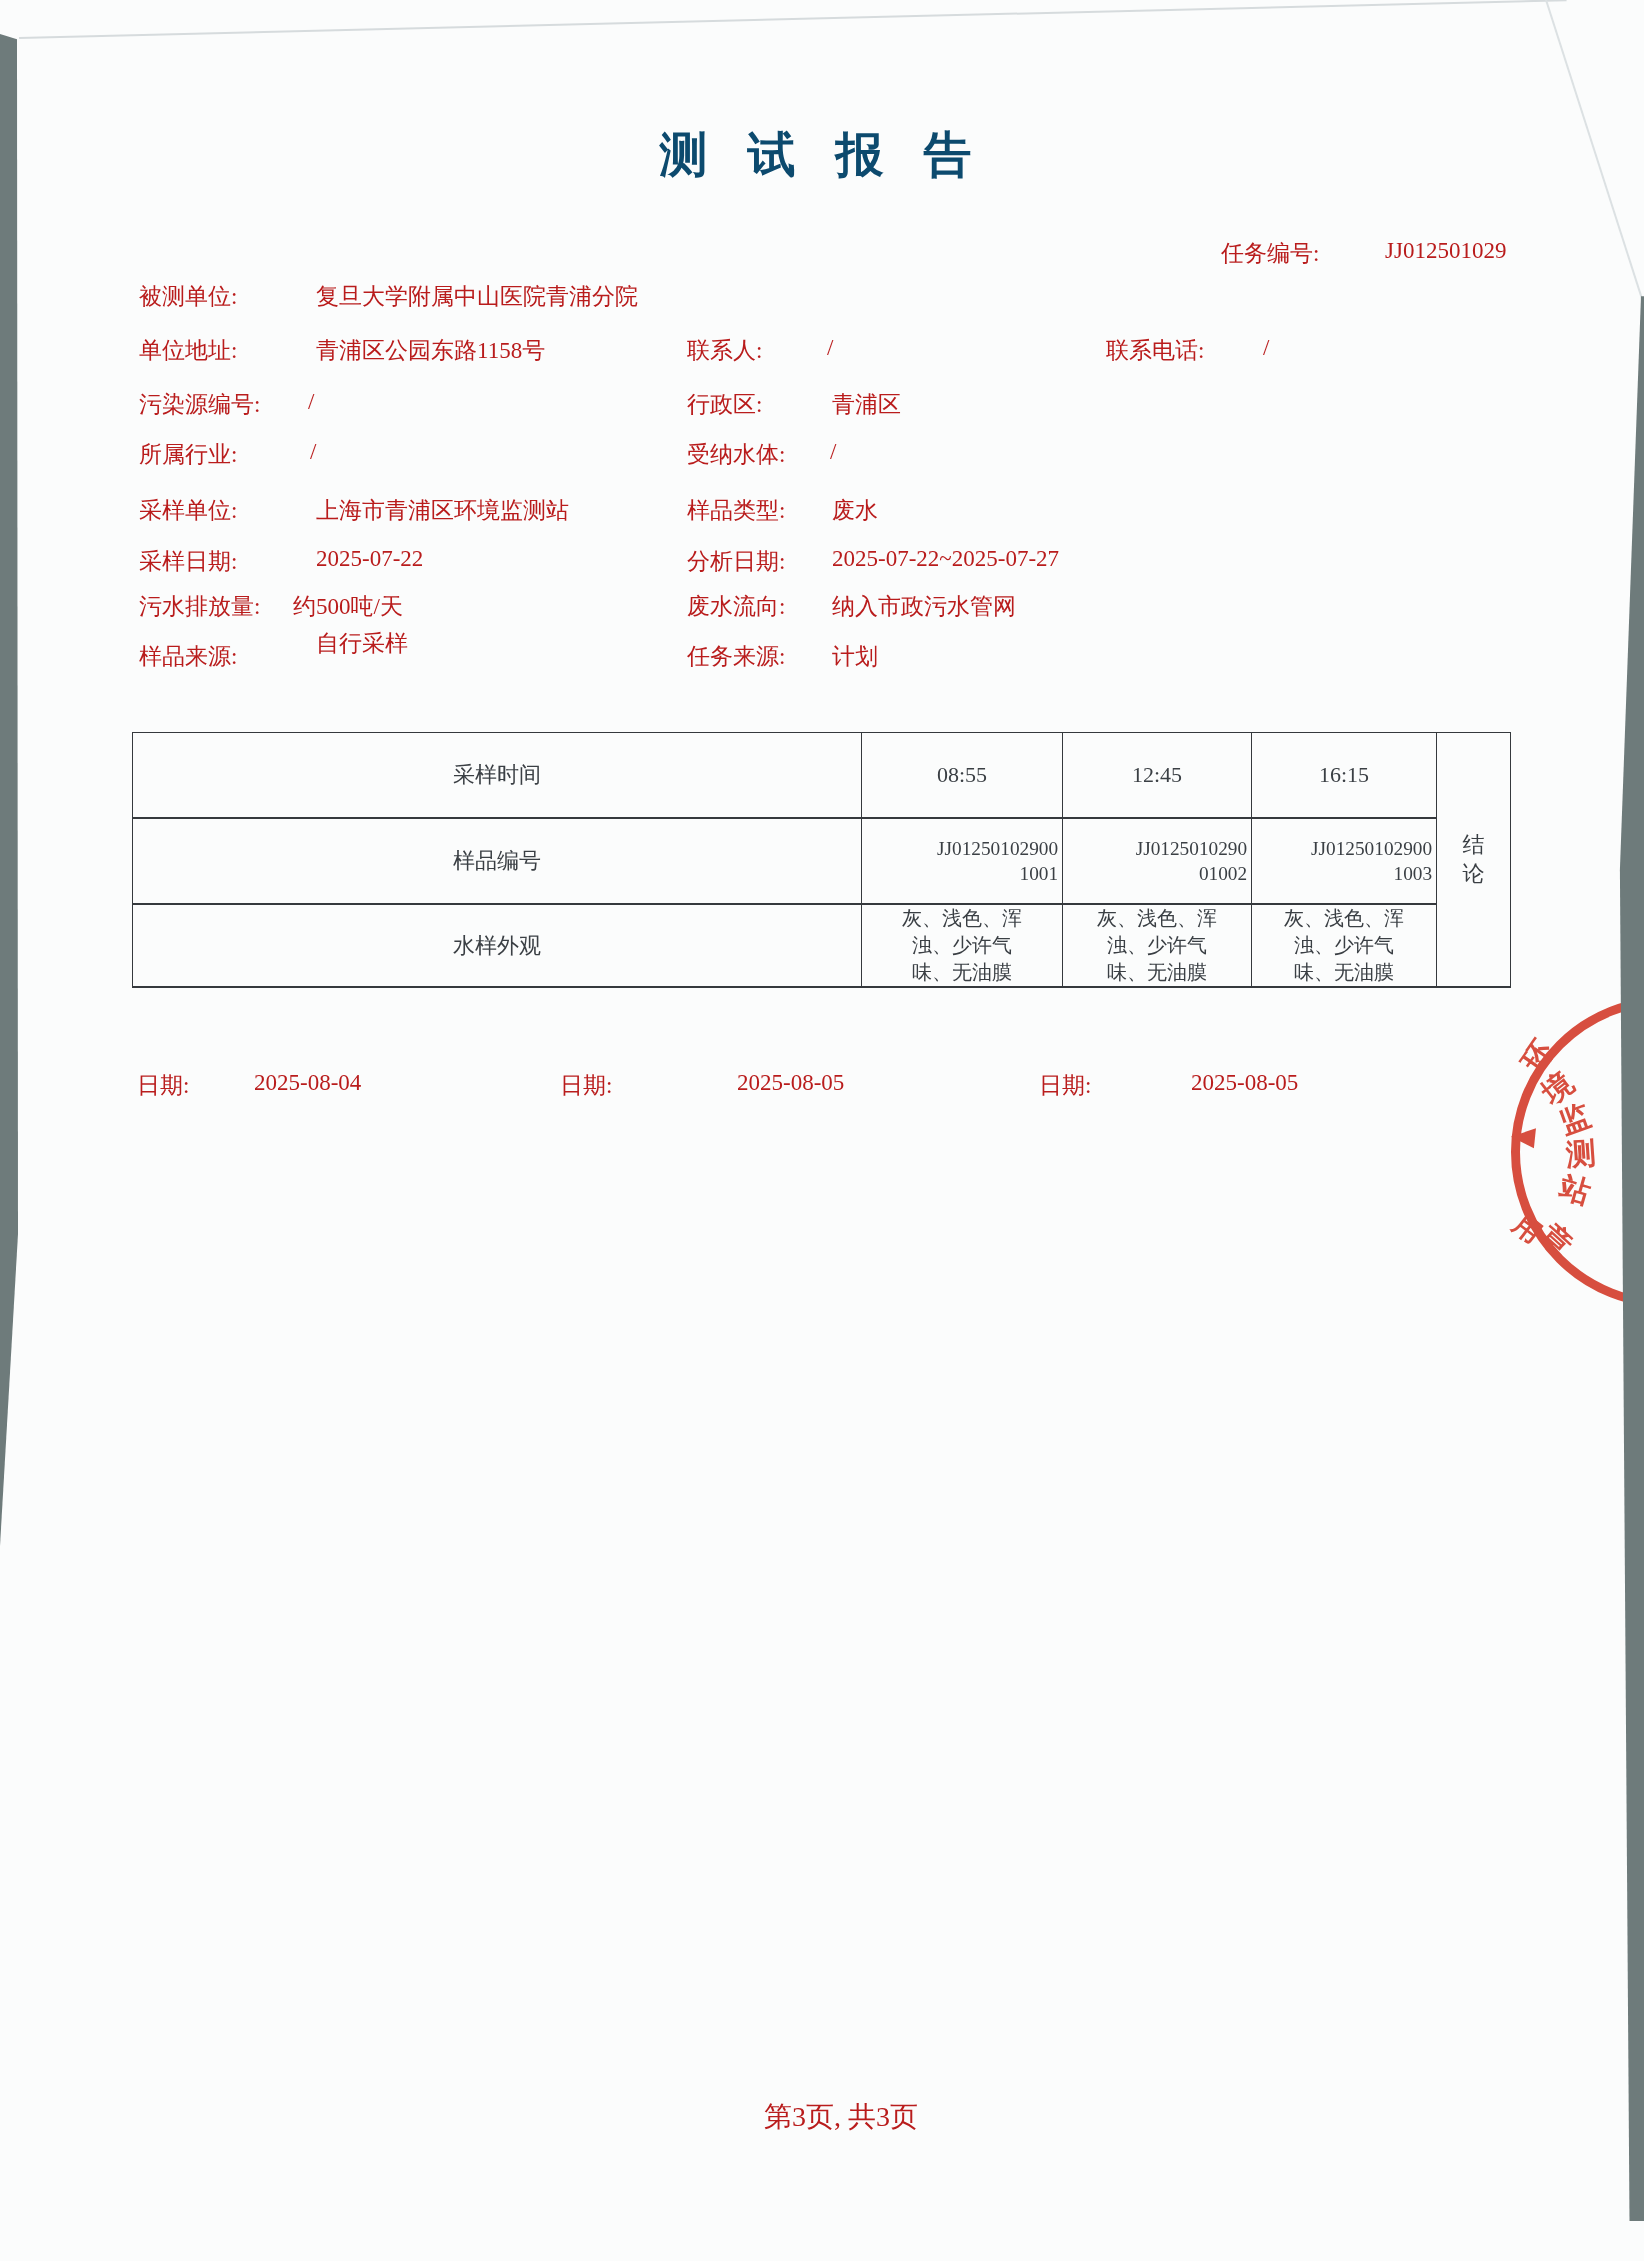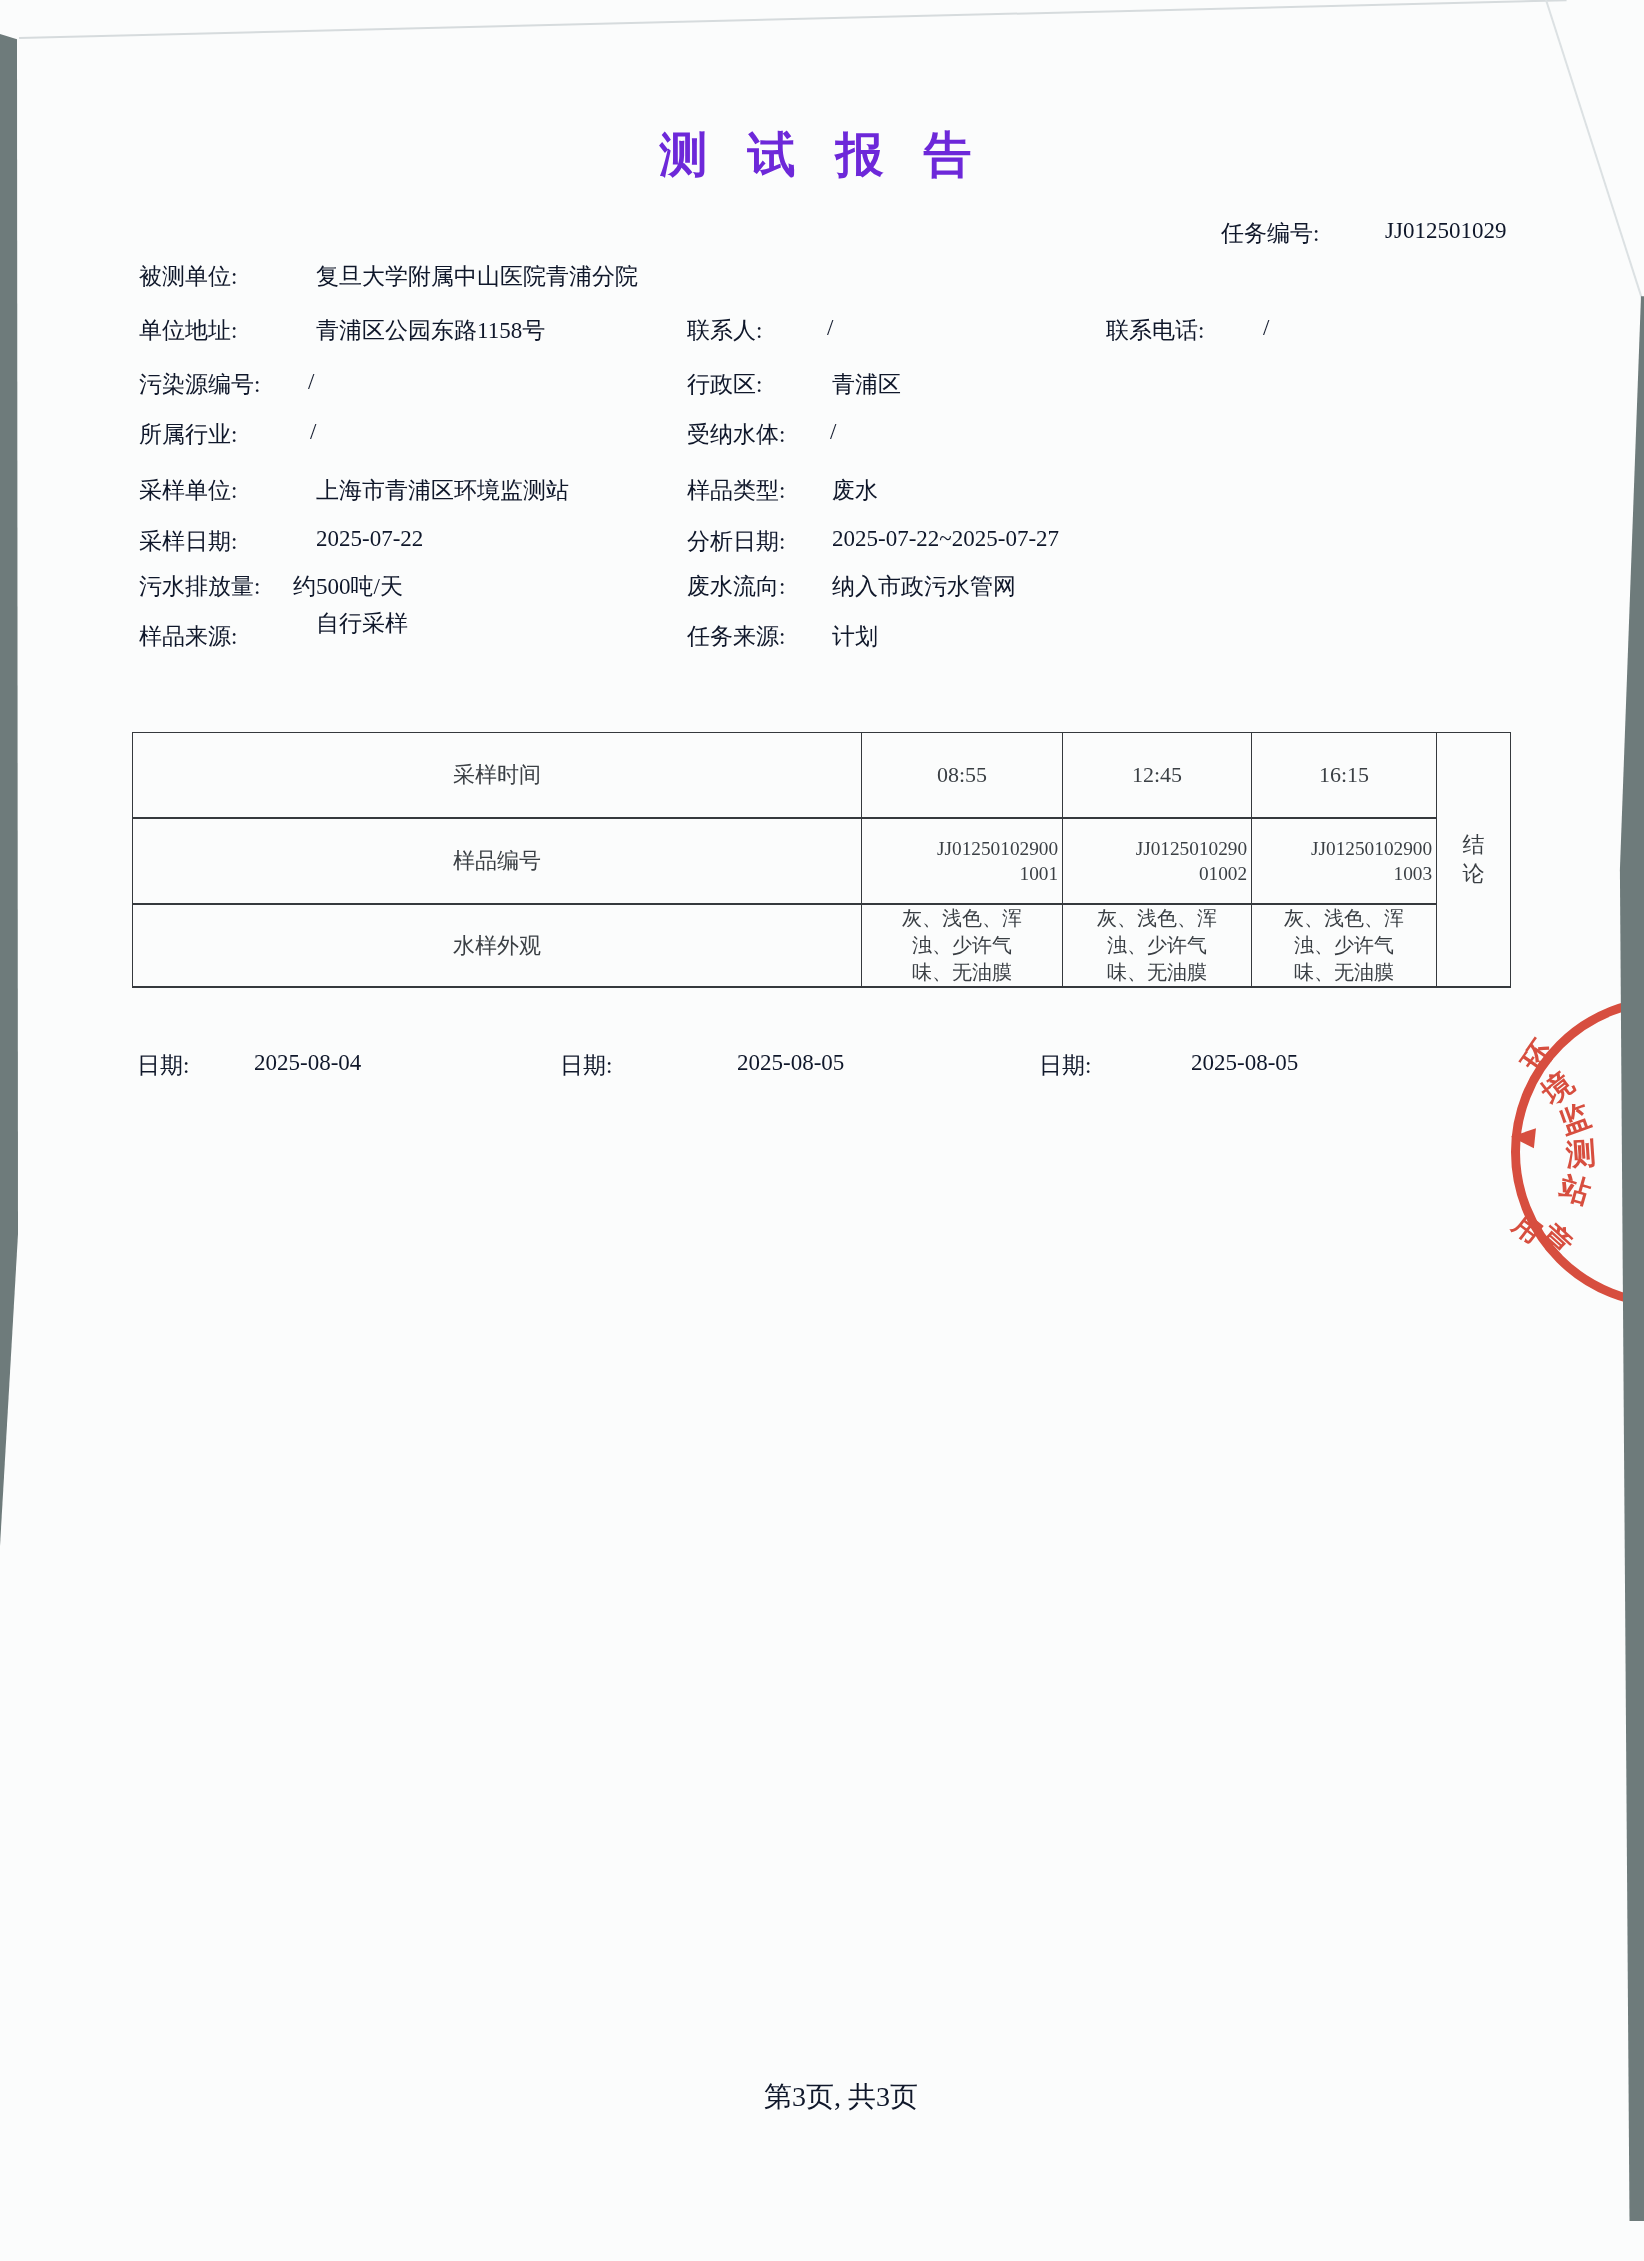--- a/index.html
+++ b/index.html
@@ -8,23 +8,23 @@
   
   .edge-left{position:absolute;left:0;top:34px;width:22px;height:1516px;background:#6e7b7b;
              clip-path:polygon(0 0,17px 5.2px,18px 1200px,0 1512px);}
   .edge-right{position:absolute;left:1616px;top:293px;width:29px;height:1932px;background:#6e7b7b;
              clip-path:polygon(25px 3.2px,29px 3.2px,29px 1928px,13.5px 1928px,3.9px 577px);}
   .edge-top-line{position:absolute;left:19.3px;top:37px;width:1548px;height:1.9px;background:#d6dbdd;
              transform:rotate(-1.4deg);transform-origin:left top;}
   .edge-right-line{position:absolute;left:1545px;top:0;width:1.9px;height:315px;background:#dce1e3;
              transform:rotate(-17.8deg);transform-origin:left top;}
   
-  .t{position:absolute;white-space:nowrap;font-size:23px;color:#0f172a;}
+  .t{position:absolute;white-space:nowrap;font-size:23px;color:#b91c1c;margin-top:20px;}
   .title{position:absolute;left:0;right:0;top:123px;text-align:center;font-size:48px;
-         font-weight:600;letter-spacing:14px;color:#6d28d9;font-family:Liberation Serif, serif;}
+         font-weight:600;letter-spacing:14px;color:#0c4a6e;font-family:Liberation Serif, serif;}
   .taskl{left:1221px;top:218px;} .taskv{left:1385px;top:218px;}
   
   .ul-l{left:139px;top:261px;} .ul-v{left:316px;top:261px;}
   .ad-l{left:139px;top:315px;} .ad-v{left:316px;top:315px;}
   .ct-l{left:687px;top:315px;} .ct-v{left:827px;top:315px;}
   .ph-l{left:1106px;top:315px;} .ph-v{left:1263px;top:315px;}
   .po-l{left:139px;top:369px;} .po-v{left:308px;top:369px;}
   .di-l{left:687px;top:369px;} .di-v{left:832px;top:369px;}
   .in-l{left:139px;top:419px;} .in-v{left:310px;top:419px;}
   .rw-l{left:687px;top:419px;} .rw-v{left:830px;top:419px;}

